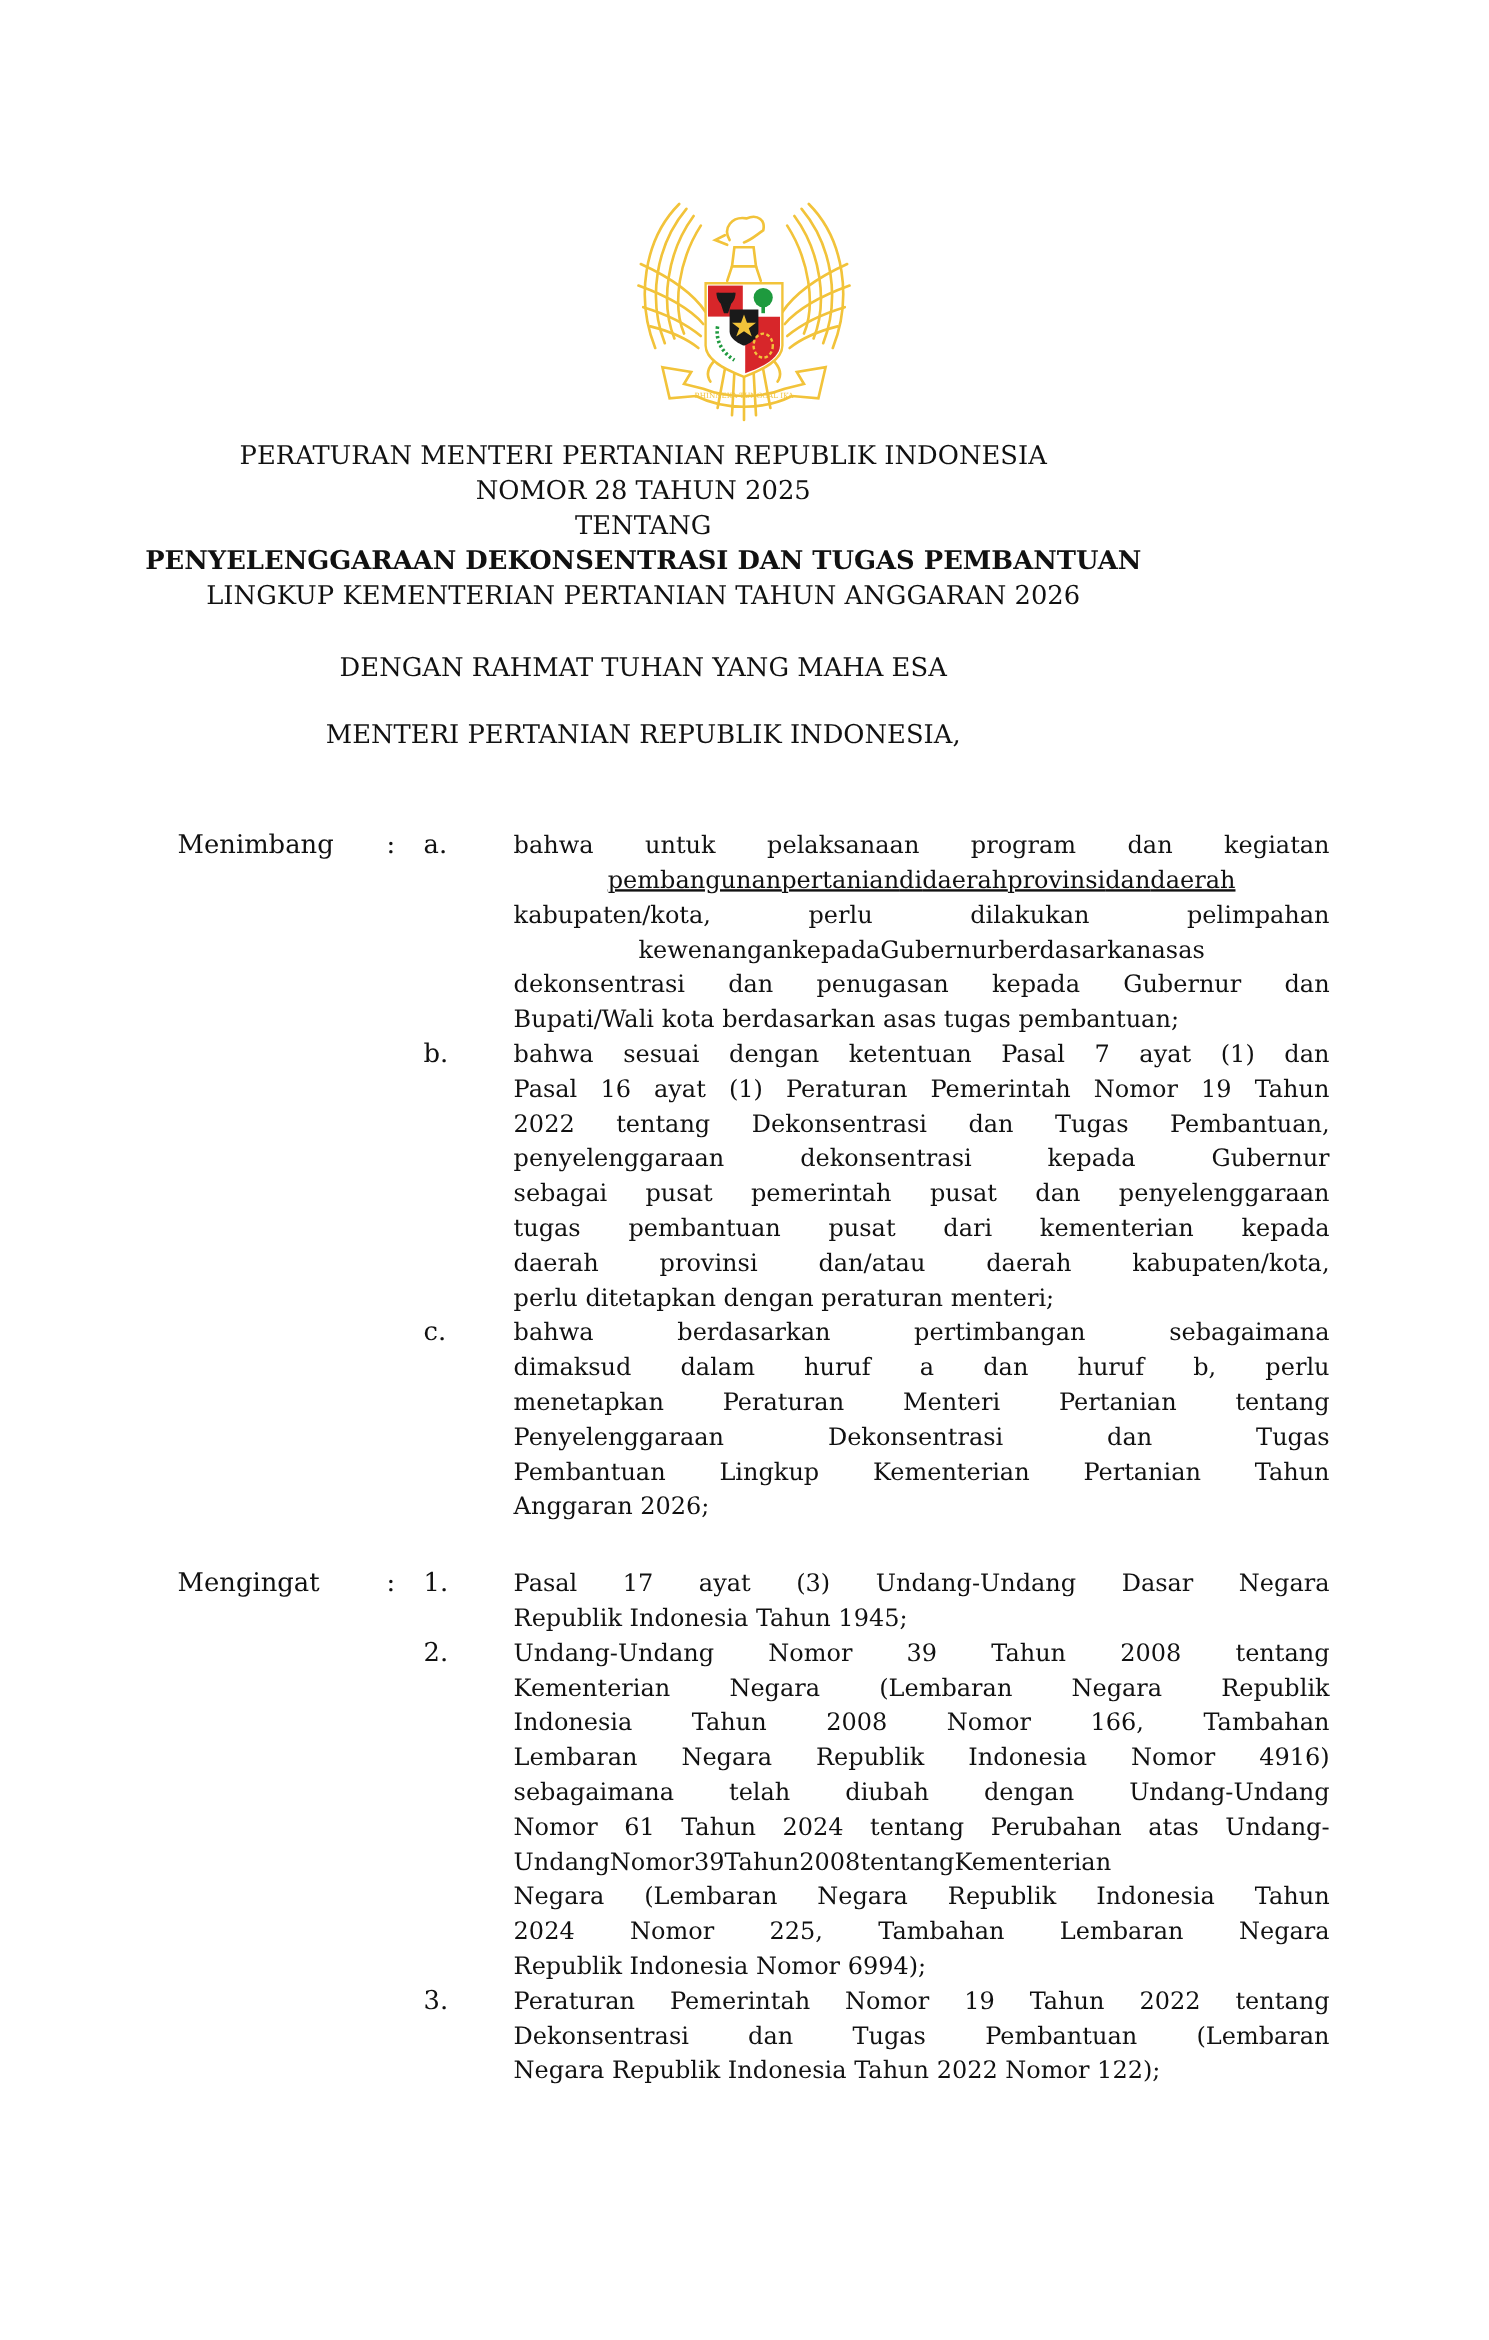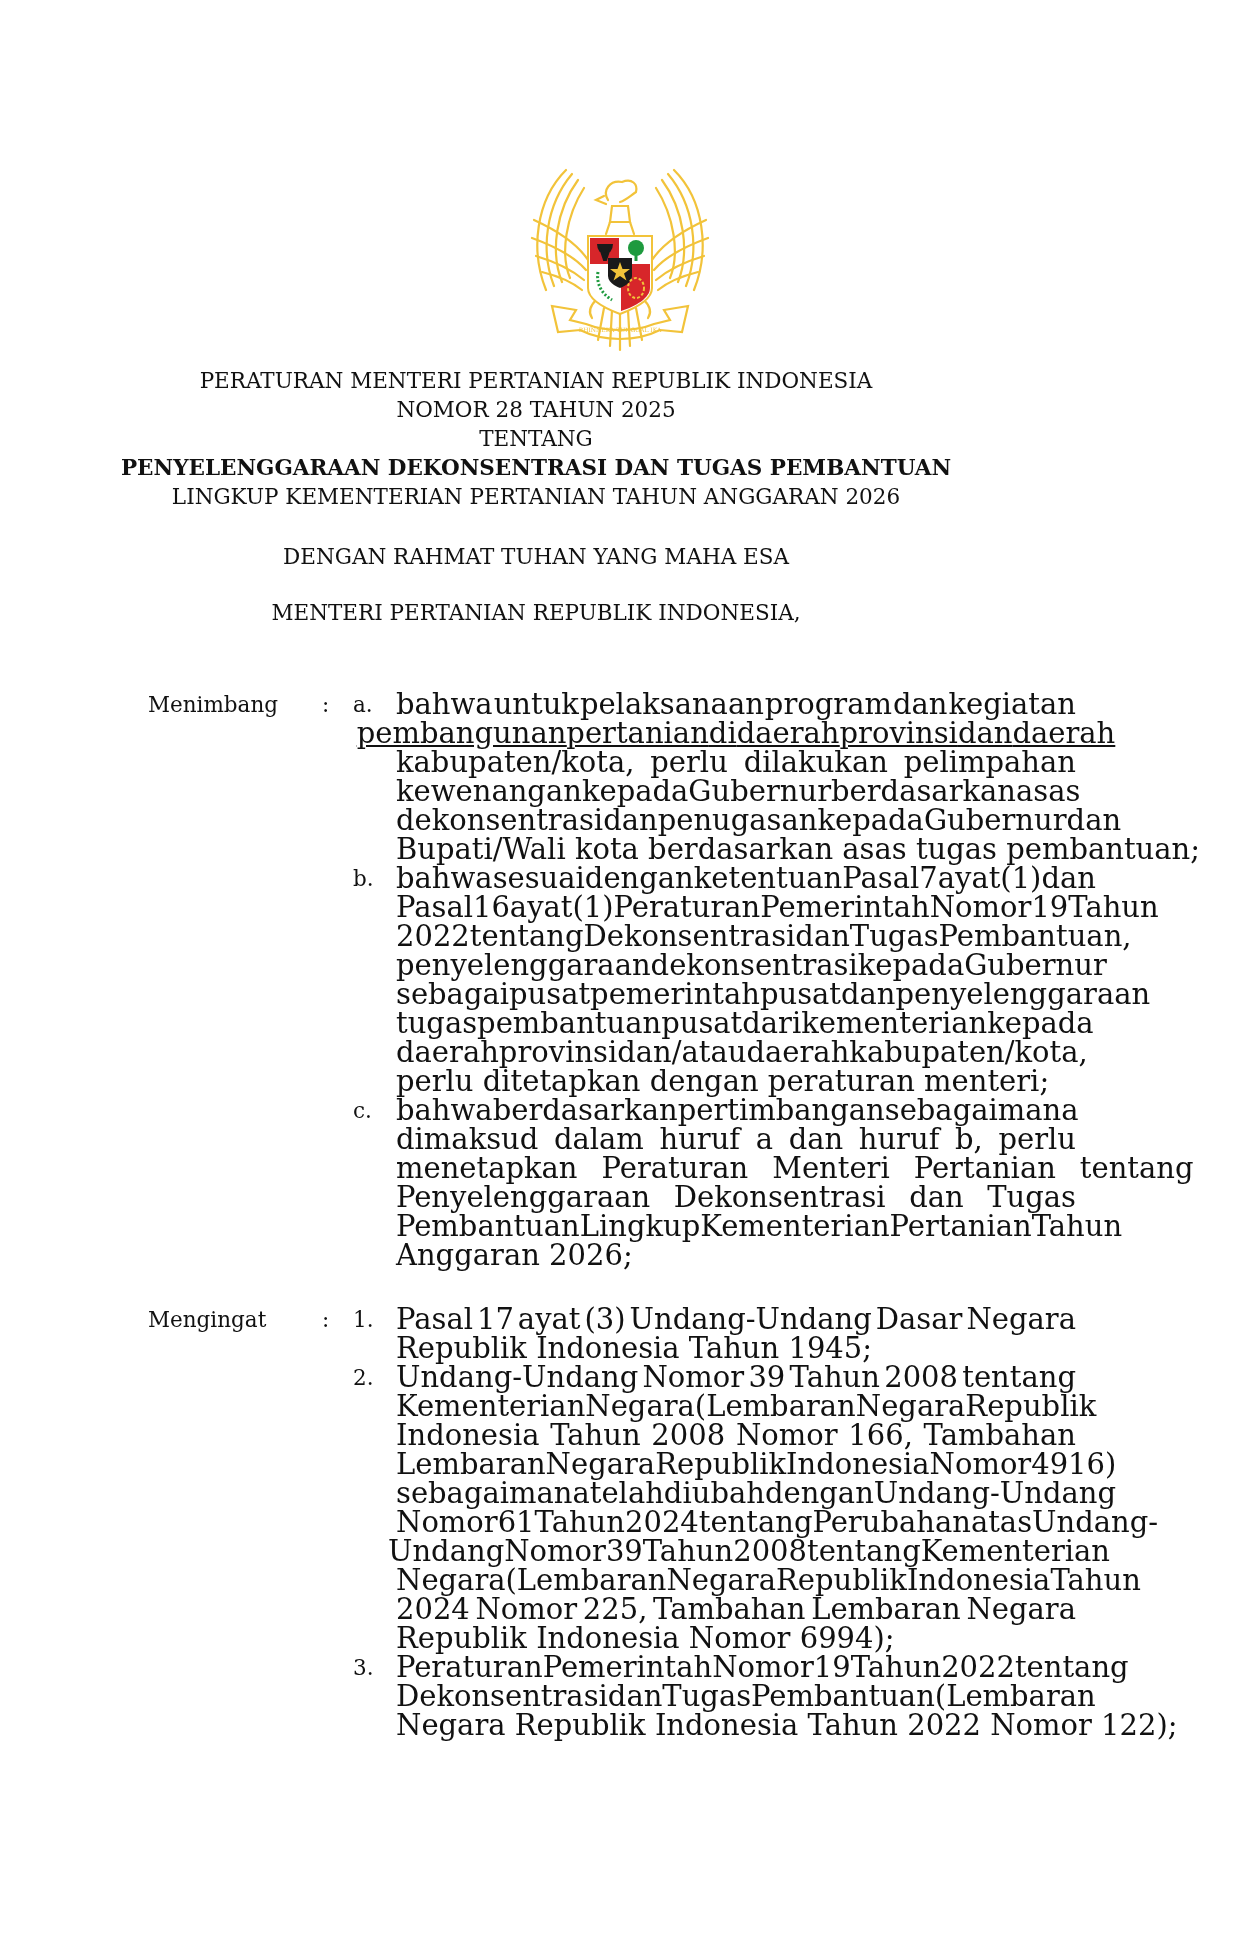--- a/index.html
+++ b/index.html
@@ -7,21 +7,21 @@
          font-family: "DejaVu Serif", "Liberation Serif", serif; color: #111111; }
   .page { position: absolute; left: 0; top: 0; width: 1241px; height: 1950px; background: #ffffff; }
   .emblem { position: absolute; left: 526px; top: 160px; width: 188px; height: 194px; }
   .center-line { position: absolute; left: 0; width: 1072px; text-align: center;
                  font-size: 21.5px; line-height: 29px; white-space: nowrap; }
   .section { position: absolute; left: 0; width: 1241px; }
   .label { position: absolute; left: 148px; font-size: 21.5px; line-height: 29px; white-space: nowrap; }
   .colon { position: absolute; left: 322px; font-size: 21.5px; line-height: 29px; }
   .item { position: absolute; left: 0; width: 1241px; }
   .item-num { position: absolute; left: 353px; font-size: 21.5px; line-height: 29px; white-space: nowrap; }
-  .item-text { position: absolute; left: 396px; width: 680px; font-size: 29px; line-height: 29px;
+  .item-text { position: absolute; left: 428px; width: 680px; font-size: 20px; line-height: 29px;
                text-align: justify; text-align-last: left; }
   .item-text .ln { display: block; text-align: justify; text-align-last: justify; white-space: nowrap; height: 29px; overflow: visible; }
   .item-text .ln.last { text-align-last: left; }
 </style>
 </head>
 <body>
 
 <div class="page">
 
   <svg class="emblem" viewBox="0 0 188 194" xmlns="http://www.w3.org/2000/svg">
@@ -118,21 +118,21 @@
             <span>provinsi</span>
             <span>dan</span>
             <span>daerah</span>
           </span>
         <span class="ln" style="display: flex; justify-content: space-between; width: 680px;">
             <span>kabupaten/kota,</span>
             <span>perlu</span>
             <span>dilakukan</span>
             <span>pelimpahan</span>
           </span>
-        <span class="ln" style="display: flex; justify-content: flex-start; width: 680px;">
+        <span class="ln" style="display: flex; justify-content: center; width: 680px;">
             <span>kewenangan</span>
             <span>kepada</span>
             <span>Gubernur</span>
             <span>berdasarkan</span>
             <span>asas</span>
           </span>
         <span class="ln" style="display: flex; justify-content: space-between; width: 680px;">
             <span>dekonsentrasi</span>
             <span>dan</span>
             <span>penugasan</span>
@@ -318,21 +318,21 @@
         <span class="ln" style="display: flex; justify-content: space-between; width: 680px;">
             <span>Nomor</span>
             <span>61</span>
             <span>Tahun</span>
             <span>2024</span>
             <span>tentang</span>
             <span>Perubahan</span>
             <span>atas</span>
             <span>Undang-</span>
           </span>
-        <span class="ln" style="display: flex; justify-content: center; width: 680px; margin-left: 13px;">
+        <span class="ln" style="display: flex; justify-content: flex-start; width: 680px;">
             <span>Undang</span>
             <span>Nomor</span>
             <span>39</span>
             <span>Tahun</span>
             <span>2008</span>
             <span>tentang</span>
             <span>Kementerian</span>
           </span>
         <span class="ln" style="display: flex; justify-content: space-between; width: 680px;">
             <span>Negara</span>

